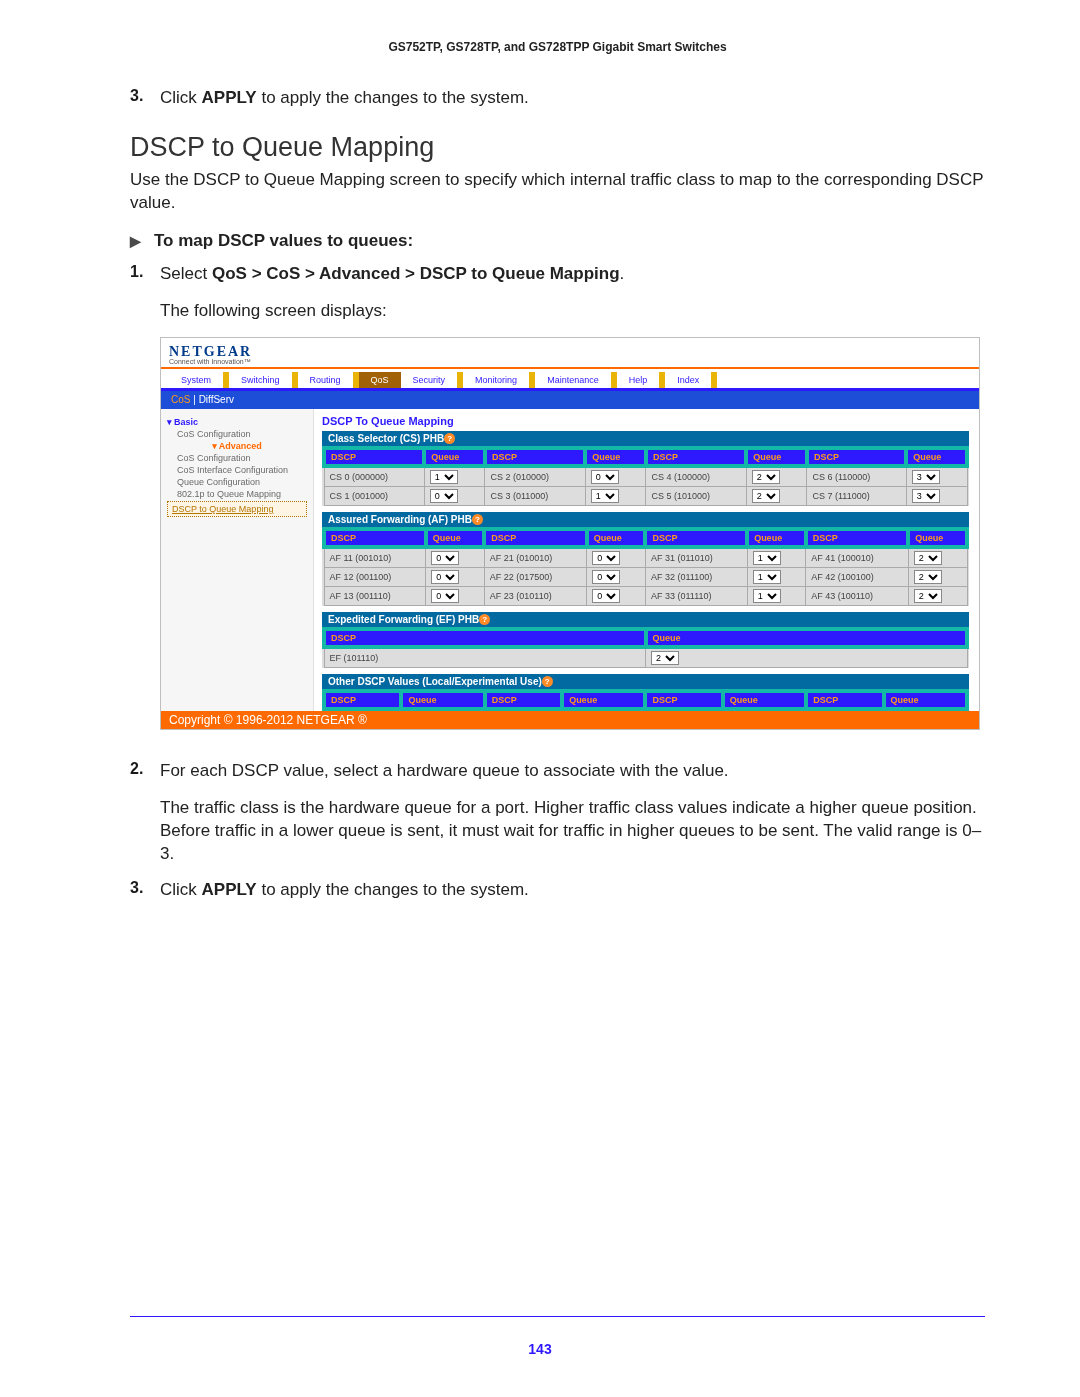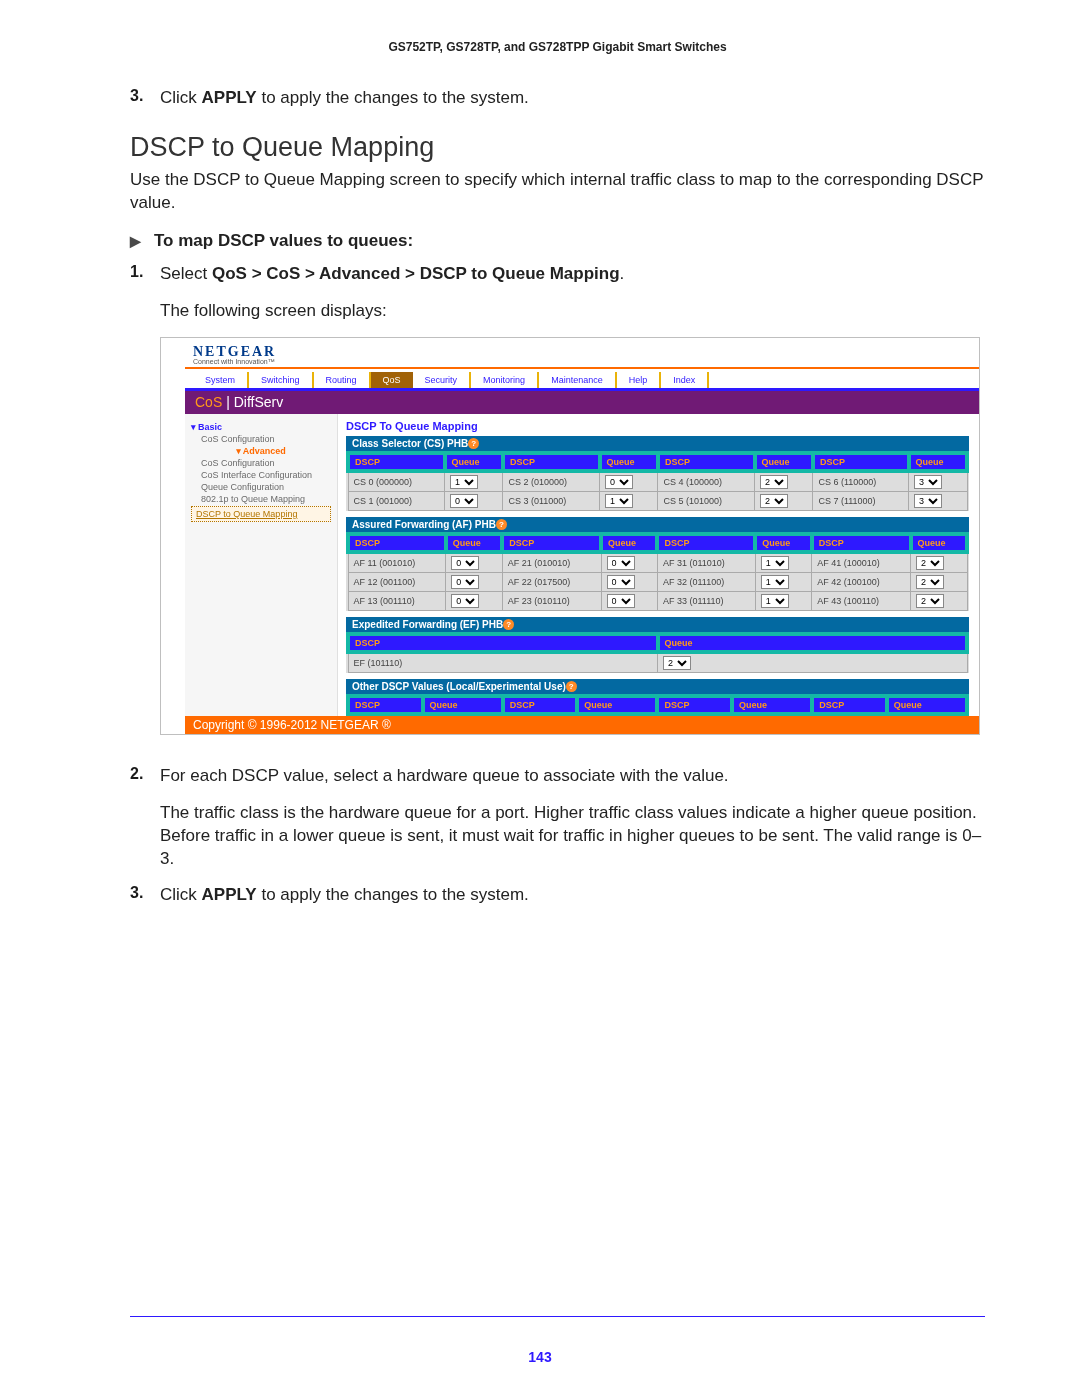--- a/index.html
+++ b/index.html
@@ -63,21 +63,20 @@
   }
   .screenshot-box {
     margin: 14px 0 0 30px;
     width: 820px;
     box-sizing: border-box;
     border: 1px solid #bfbfbf;
     font-size: 9px;
     color: #2a2a2a;
     position: relative;
     background: #ffffff;
-    padding-left: 24px;
   }
   .ss-top {
     padding: 6px 8px 2px 8px;
     background: #ffffff;
   }
   .brand {
     font-family: "Times New Roman", Times, serif;
     font-weight: bold;
     letter-spacing: 2px;
     font-size: 14px;
@@ -89,33 +88,33 @@
     display: flex;
     align-items: stretch;
     background: #ffffff;
     border-bottom: 3px solid #2e19ff;
     padding: 3px 0 0 8px;
   }
   .tab {
     padding: 3px 12px;
     font-size: 9px;
     color: #2e19ff;
-    border-right: 2px solid #eab308;
+    border-right: 6px solid #eab308;
     cursor: pointer;
   }
   .tab.active {
     background: #a16207;
     color: #ffffff;
     border-right: none;
   }
   .subnav {
-    background: #701a75;
+    background: #1d4ed8;
     color: #ffffff;
     padding: 3px 10px 4px 10px;
-    font-size: 14px;
+    font-size: 10px;
   }
   .subnav a { color: #ffffff; text-decoration: none; }
   .subnav .active-sub { color: #ff9a1a; }
   .ss-body {
     display: flex;
     align-items: stretch;
     min-height: 290px;
   }
   .ss-side {
     width: 140px;
@@ -199,21 +198,21 @@
     background: #ffffff;
   }
   .ss-footer {
     background: #ff6a00;
     color: #ffffff;
     font-size: 12px;
     padding: 2px 8px;
   }
   .page-number {
     position: absolute;
-    bottom: 32px;
+    bottom: 40px;
     left: 50%;
     transform: translateX(-50%);
     color: #2e19ff;
     font-weight: bold;
     font-size: 14px;
   }
   .page-rule {
     position: absolute;
     bottom: 80px;
     left: 130px;

